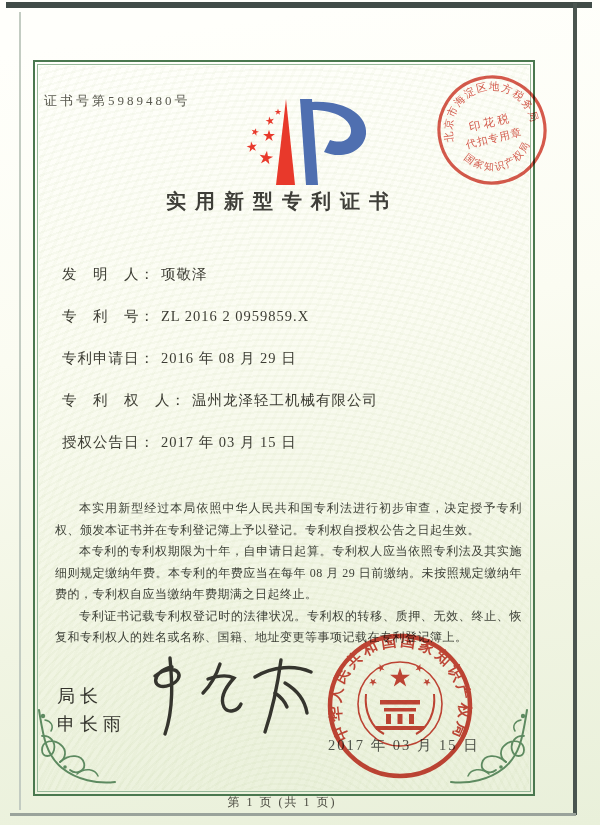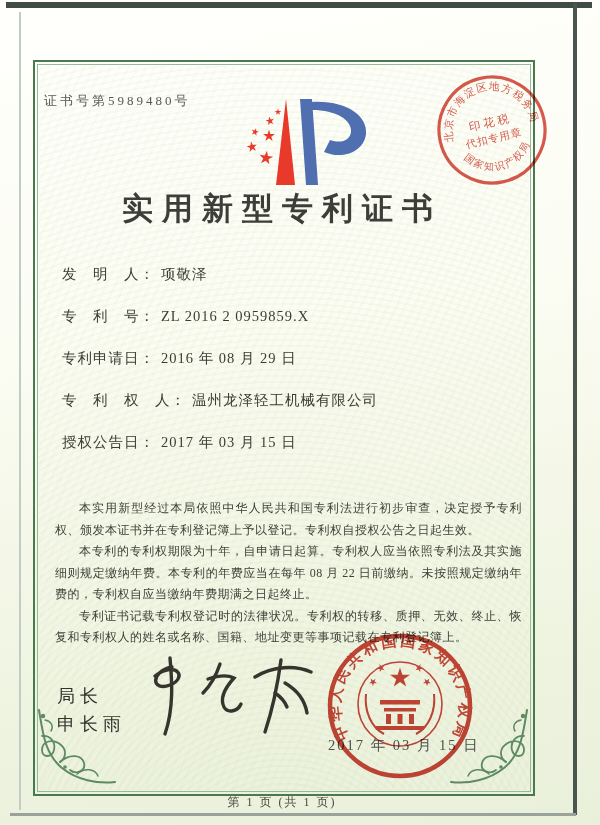--- a/index.html
+++ b/index.html
@@ -18,21 +18,21 @@
   
   .frame{position:absolute;left:33px;top:60px;width:498px;height:732px;border:2px solid #4a784f;}
   .frame-inner{position:absolute;inset:2px;border:1px solid #96b898;}
   .guilloche{position:absolute;inset:4px;
     background:
       repeating-radial-gradient(circle at 50% 115%, rgba(140,170,95,0.05) 0 2px, rgba(0,0,0,0) 2px 6px),
       repeating-linear-gradient(115deg, rgba(160,185,110,0.04) 0 3px, rgba(0,0,0,0) 3px 8px);}
   .cert-no{position:absolute;left:44px;top:92px;font-size:13px;letter-spacing:3px;color:#59594f;font-family:Liberation Serif, serif;}
   .logo{position:absolute;left:240px;top:96px;width:150px;height:92px;}
   .title{position:absolute;left:33px;top:188px;width:498px;text-align:center;
-    font-size:31px;font-weight:700;letter-spacing:9px;color:#3e3e38;}
+    font-size:20px;font-weight:700;letter-spacing:9px;color:#3e3e38;}
   .fields{position:absolute;left:62px;top:262px;width:450px;font-size:14.5px;color:#3c3c33;}
   .field-row{line-height:24px;margin-bottom:18px;letter-spacing:1px;}
   .field-label{display:inline-block;}
   .field-colon{display:inline-block;margin-right:6px;}
   .paragraphs{position:absolute;left:55px;top:498px;width:467px;
     font-size:12px;line-height:21.5px;color:#3d4037;text-align:justify;}
   .paragraphs p{margin:0;text-indent:2em;letter-spacing:0.5px;}
   .officer{position:absolute;left:57px;top:682px;font-size:18px;letter-spacing:5px;color:#33332c;line-height:28px;}
   .autograph{position:absolute;left:125px;top:652px;width:195px;height:88px;}
   .seal{position:absolute;left:322px;top:628px;width:156px;height:156px;mix-blend-mode:multiply;opacity:.92;z-index:3;}
@@ -110,21 +110,21 @@
   <div class="fields">
     <div class="field-row"><span class="field-label">发　明　人</span><span class="field-colon">：</span><span>项敬泽</span></div>
     <div class="field-row"><span class="field-label">专　利　号</span><span class="field-colon">：</span><span>ZL 2016 2 0959859.X</span></div>
     <div class="field-row"><span class="field-label">专利申请日</span><span class="field-colon">：</span><span>2016 年 08 月 29 日</span></div>
     <div class="field-row"><span class="field-label">专　利　权　人</span><span class="field-colon">：</span><span>温州龙泽轻工机械有限公司</span></div>
     <div class="field-row"><span class="field-label">授权公告日</span><span class="field-colon">：</span><span>2017 年 03 月 15 日</span></div>
   </div>
 
   <div class="paragraphs">
     <p>本实用新型经过本局依照中华人民共和国专利法进行初步审查，决定授予专利权、颁发本证书并在专利登记簿上予以登记。专利权自授权公告之日起生效。</p>
-    <p>本专利的专利权期限为十年，自申请日起算。专利权人应当依照专利法及其实施细则规定缴纳年费。本专利的年费应当在每年 08 月 22 日前缴纳。未按照规定缴纳年费的，专利权自应当缴纳年费期满之日起终止。</p>
+    <p>本专利的专利权期限为十年，自申请日起算。专利权人应当依照专利法及其实施细则规定缴纳年费。本专利的年费应当在每年 08 月 29 日前缴纳。未按照规定缴纳年费的，专利权自应当缴纳年费期满之日起终止。</p>
     <p>专利证书记载专利权登记时的法律状况。专利权的转移、质押、无效、终止、恢复和专利权人的姓名或名称、国籍、地址变更等事项记载在专利登记簿上。</p>
   </div>
 
   <div class="officer">
     <div>局长</div>
     <div>申长雨</div>
   </div>
 
   <svg class="autograph" viewBox="0 0 195 88">
     <g fill="none" stroke="#35352e" stroke-width="3.4" stroke-linecap="round">

